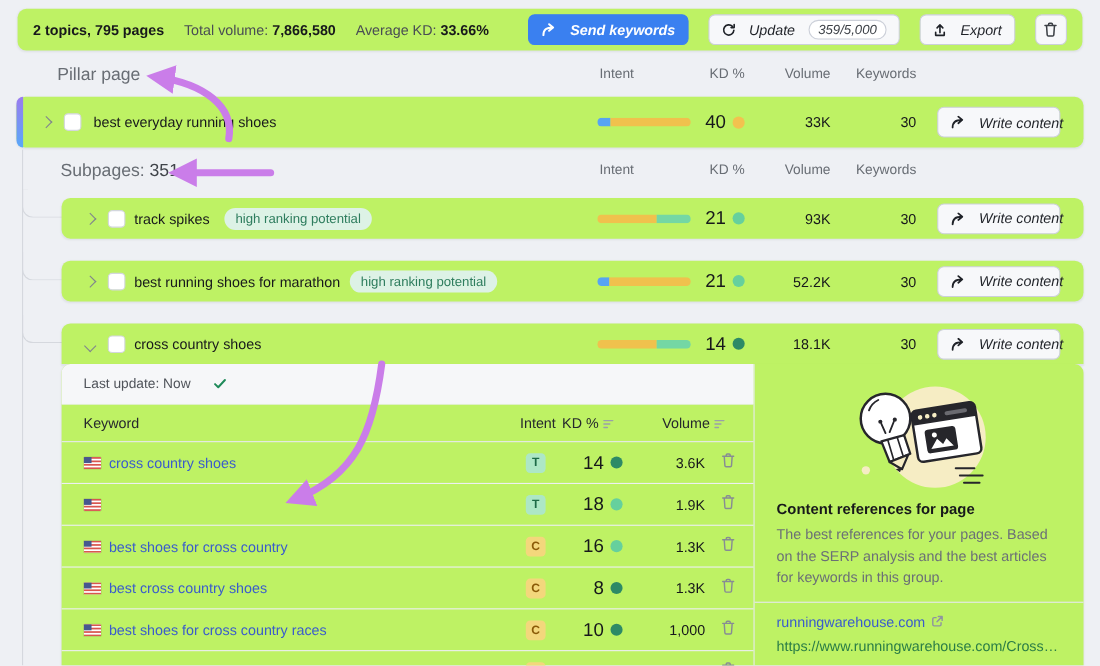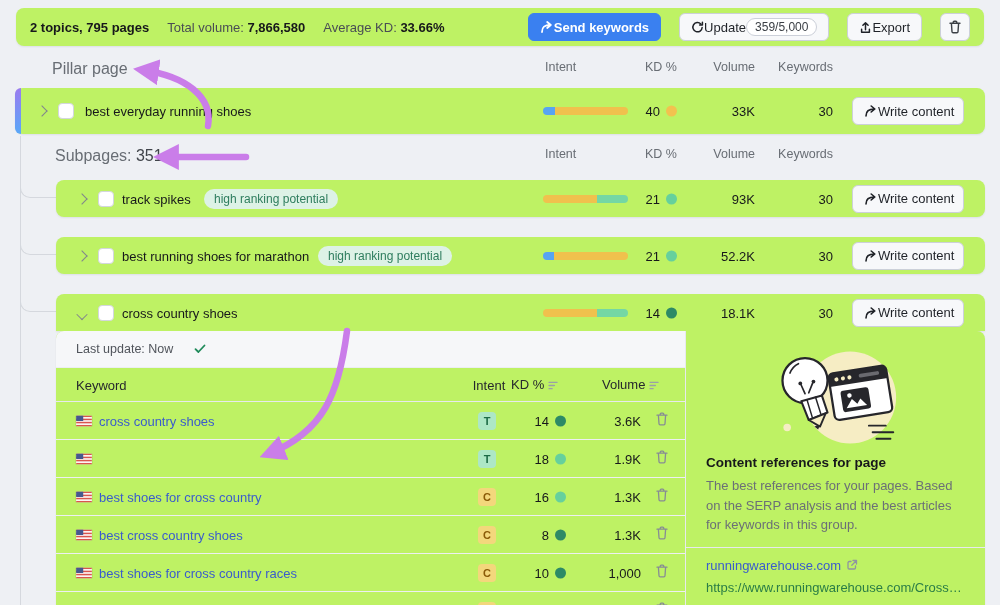--- a/index.html
+++ b/index.html
@@ -6,42 +6,42 @@
   html,body { width:1000px; height:605px; }
   body { font-family:"Liberation Sans", sans-serif; background:#eef0f4; position:relative; overflow:hidden; color:#1c1e22; }
   .abs { position:absolute; }
   .card { background:#bef264; border-radius:8px; box-shadow:0 1px 2px rgba(16,24,40,.07); }
 
   
   #topbar { left:16px; top:8px; width:968px; height:38px; display:flex; align-items:center; padding:0 14px; gap:18px; }
   .stat { font-size:13px; color:#494d54; white-space:nowrap; }
   .stat b { color:#17181b; }
   #topbar .spacer { flex:1; }
-  .btn { display:inline-flex; align-items:center; gap:0; height:28px; padding:0 11px; border-radius:6px; font-size:13px; cursor:pointer; border:1px solid #ccd0d9; background:#f7f8fa; color:#1f2228; white-space:nowrap; }
+  .btn { display:inline-flex; align-items:center; gap:12px; height:28px; padding:0 11px; border-radius:6px; font-size:13px; cursor:pointer; border:1px solid #ccd0d9; background:#f7f8fa; color:#1f2228; white-space:nowrap;font-style:italic; }
   .btn svg { flex:0 0 auto; }
   .btn-primary { background:#3a80f0; border-color:#3a80f0; color:#fff; font-weight:700; }
   .quota-pill { border:1px solid #ccd0d9; background:#fff; border-radius:10px; font-size:12px; padding:1px 8px; color:#3c4046; }
   .icon-btn { width:30px; justify-content:center; padding:0; }
 
   
   .sec-label { font-size:16px; color:#686d74; }
   .col-label { position:absolute; font-size:12.5px; color:#686d74; }
   .ra { text-align:right; }
 
   
   .rc { position:absolute; top:50%; transform:translateY(-50%); }
   .chev { display:inline-block; width:8px; height:8px; border-right:1.8px solid #80858d; border-bottom:1.8px solid #80858d; cursor:pointer; }
   .chev.right { transform:translateY(-50%) rotate(-45deg); }
   .chev.down  { transform:translateY(-30%) rotate(45deg); }
   .cb { width:16px; height:16px; border:1.5px solid #d3d6dd; border-radius:4px; background:#fff; cursor:pointer; }
   .rowtitle { font-size:13px; font-weight:500; color:#17181b; white-space:nowrap; cursor:pointer; }
   .pot-badge { font-size:12px; color:#2e7d5e; background:#ddf2e6; border-radius:10px; padding:3px 10px; white-space:nowrap; }
   .ibar { width:85px; height:8px; border-radius:4px; overflow:hidden; display:flex; }
   .ibar .seg { height:100%; }
-  .kdgrp { display:flex; align-items:center; justify-content:flex-end; gap:6px; font-size:13px; color:#17181b; }
+  .kdgrp { display:flex; align-items:center; justify-content:flex-end; gap:6px; font-size:17px; color:#17181b; }
   .dot { width:11px; height:11px; border-radius:50%; }
   .num { font-size:13px; color:#17181b; }
   .write-btn { position:absolute; top:50%; transform:translateY(-50%); width:112px; }
   #pillar-bar { left:0; top:0; bottom:0; width:6px; border-radius:8px 0 0 8px; background:linear-gradient(180deg,#9b7bf0,#58a8f8); }
 
   
   .tree-v { left:20px; top:136px; width:1px; height:469px; background:#d5d8de; }
   .tree-branch { width:37px; height:26px; border-left:1px solid #d5d8de; border-bottom:1px solid #d5d8de; border-bottom-left-radius:10px; left:20px; }
 
   

